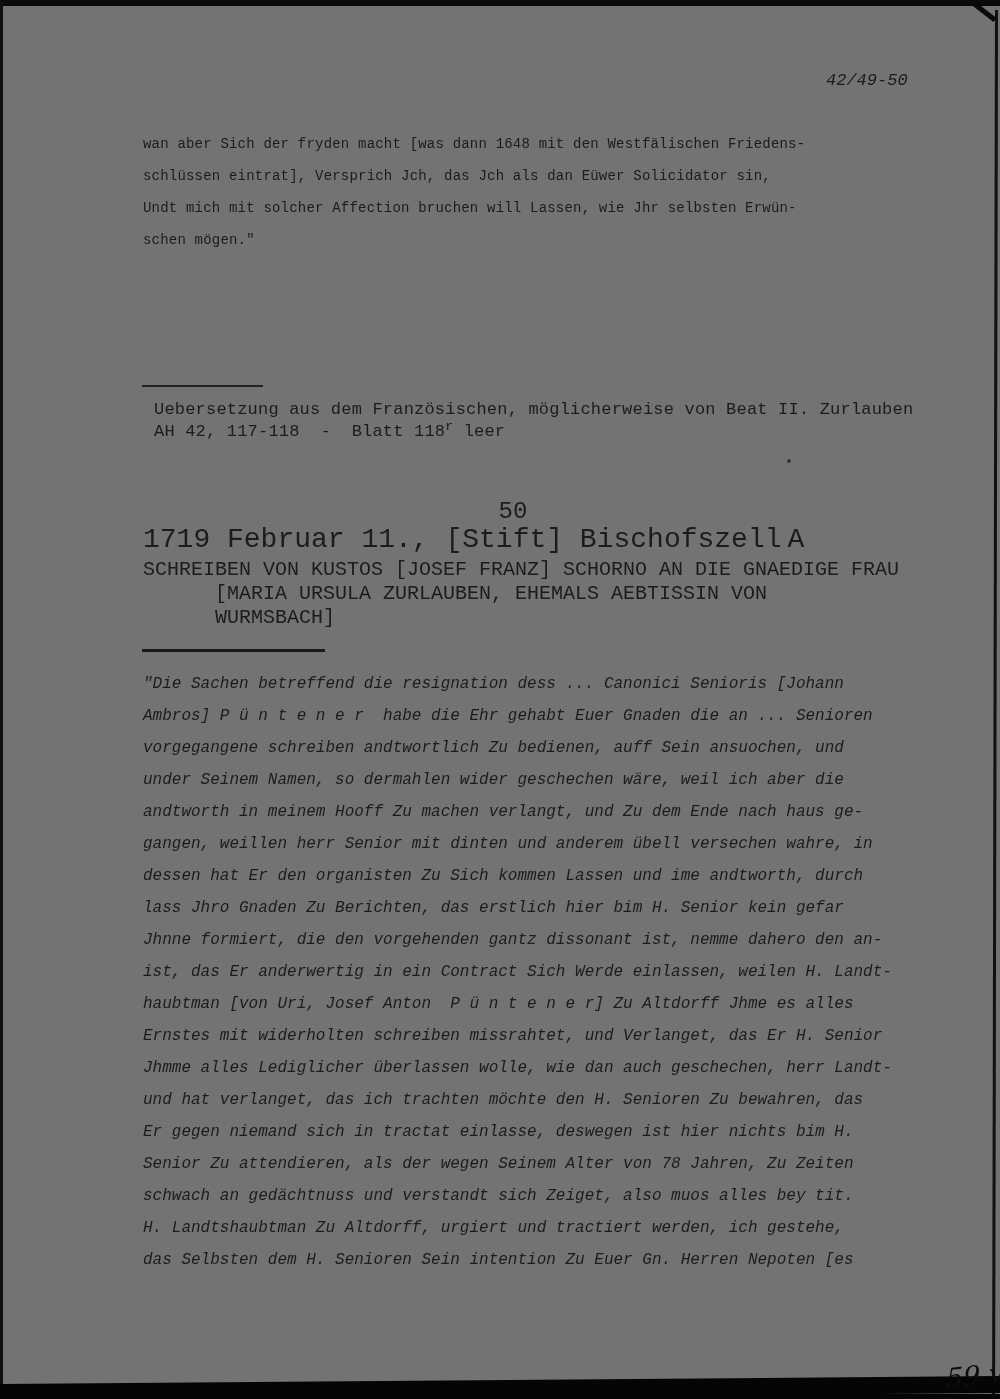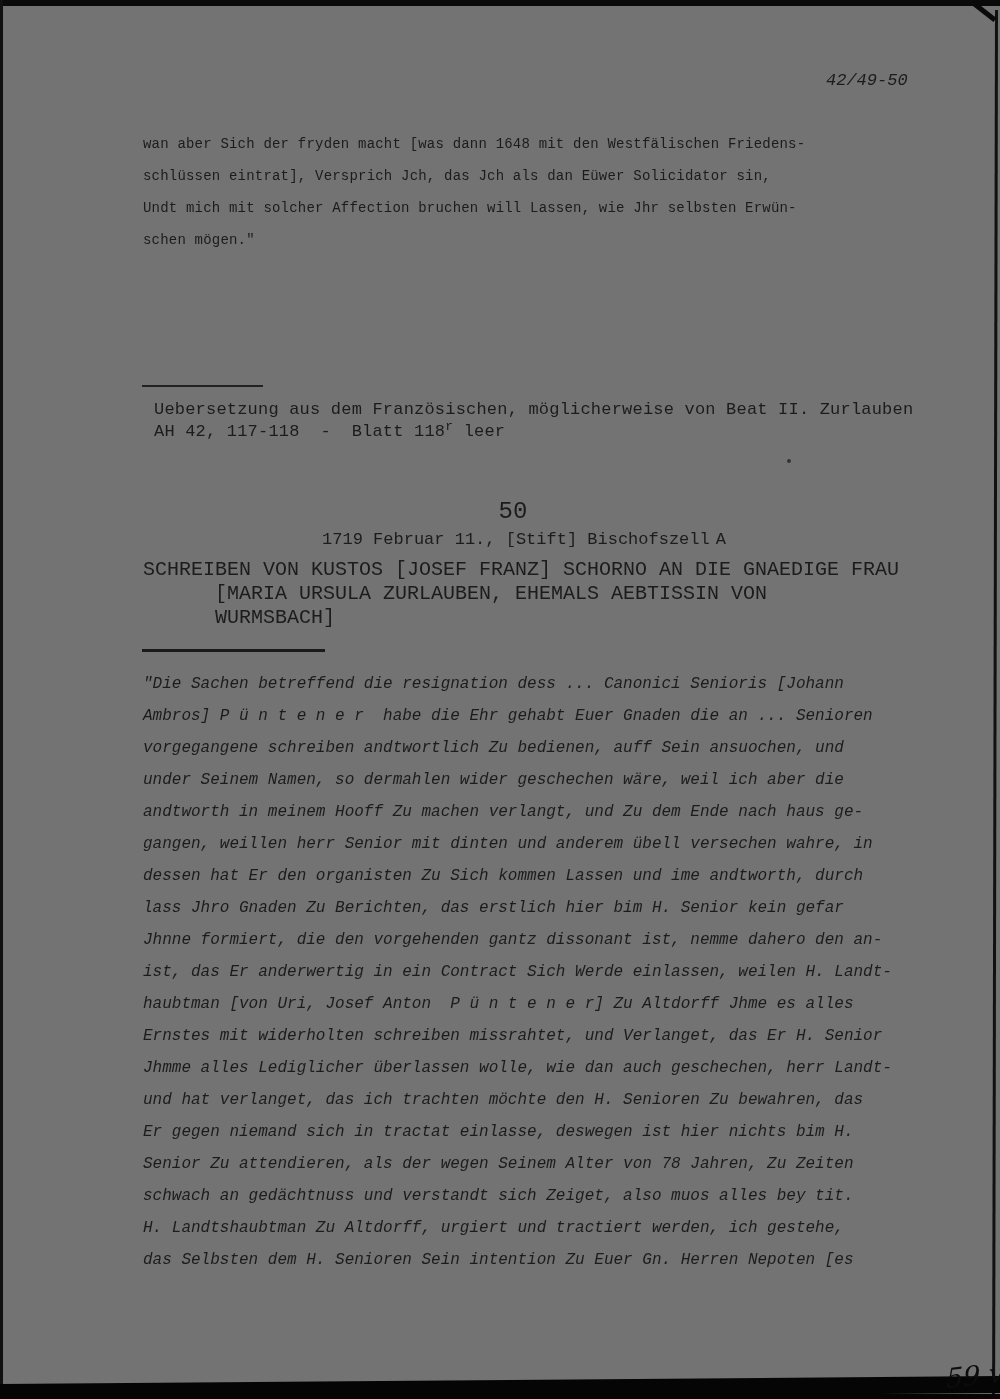--- a/index.html
+++ b/index.html
@@ -69,22 +69,22 @@
   .stray-dot {
     position: absolute; left: 787px; top: 459px; width: 4px; height: 4px;
     background: #333; border-radius: 50%;
   }
   .entry-number {
     position: absolute; left: 143px; top: 500px; width: 740px;
     text-align: center; font-size: 24px; line-height: 24px;
   }
   .date-row {
     position: absolute; left: 143px; top: 528px; width: 762px;
-    display: flex; justify-content: center;
-    font-size: 17px; line-height: 24px; gap: 6px;
+    display: flex; justify-content: flex-start;
+    font-size: 28px; line-height: 24px; gap: 6px;
   }
   .entry-title {
     position: absolute; left: 143px; top: 558px;
     font-size: 20px; line-height: 24px;
   }
   .rule-solid {
     position: absolute; left: 142px; top: 649px; width: 183px; height: 3px;
     background: #1a1a1a;
   }
   .letter-body {

